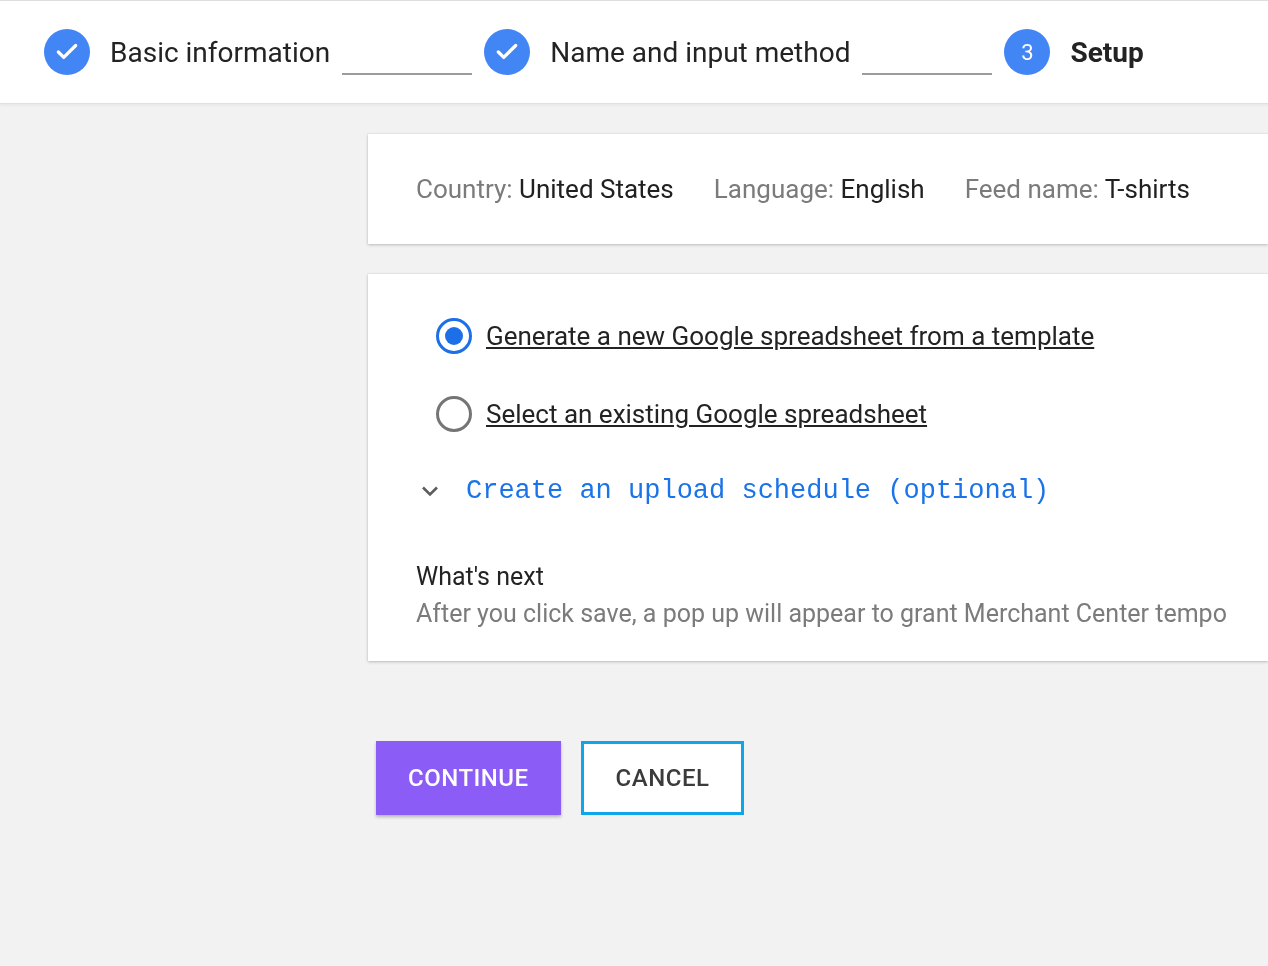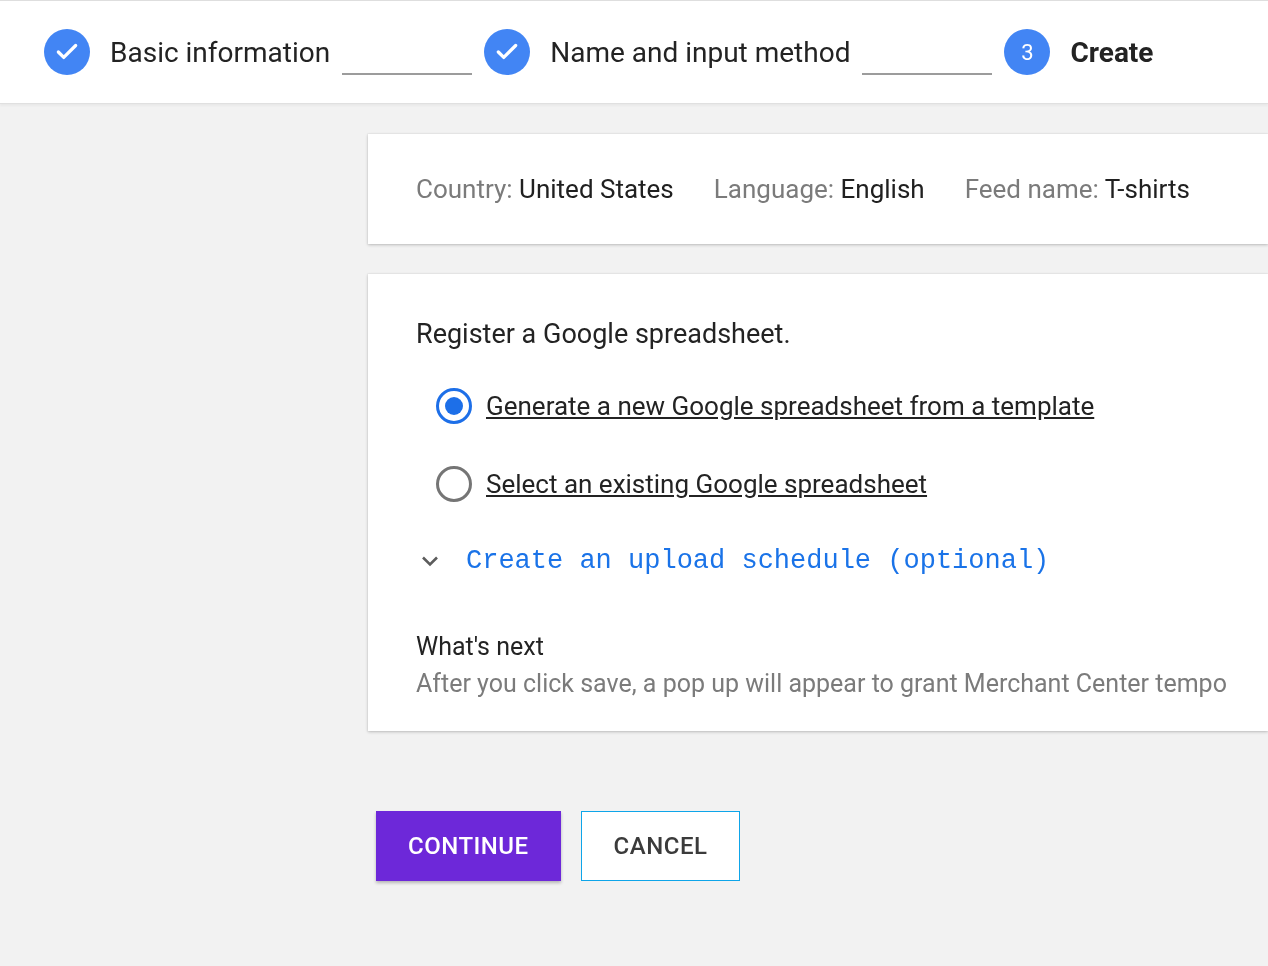--- a/index.html
+++ b/index.html
@@ -128,28 +128,28 @@
     font-size: 24px;
     letter-spacing: 0.5px;
     padding: 20px 32px;
     text-transform: uppercase;
     cursor: pointer;
     border: none;
     font-family: inherit;
     font-weight: 500;
   }
   .btn-primary {
-    background: #6d28d9;
+    background: #8b5cf6;
     color: #fff;
     box-shadow: 0 2px 3px rgba(0,0,0,0.25);
   }
   .btn-secondary {
     background: #fff;
     color: #3b3b3b;
-    border: 1px solid #0ea5e9;
+    border: 3px solid #0ea5e9;
   }
 </style>
 </head>
 <body>
 
 <div class="stepper">
 
   <div class="step">
     <div class="step-circle">
       <svg class="check-svg" viewBox="0 0 24 24">
@@ -169,21 +169,21 @@
     </div>
     <span class="step-label">Name and input method</span>
   </div>
 
   <div class="stepper-connector"></div>
 
   <div class="step step-current">
     <div class="step-circle">
       <span>3</span>
     </div>
-    <span class="step-label">Create</span>
+    <span class="step-label">Setup</span>
   </div>
 
 </div>
 
 <div class="body">
 
   <div class="card summary-card">
     <div class="summary-line">
       <span>
         <span class="summary-label">Country: </span><span class="summary-value">United States</span>
@@ -191,21 +191,20 @@
       <span>
         <span class="summary-label">Language: </span><span class="summary-value">English</span>
       </span>
       <span>
         <span class="summary-label">Feed name: </span><span class="summary-value">T-shirts</span>
       </span>
     </div>
   </div>
 
   <div class="card form-card">
-    <div class="section-title">Register a Google spreadsheet.</div>
 
     <div class="radio-list">
       <label class="radio-row">
         <span class="radio selected"></span>
         <span>Generate a new Google spreadsheet from a template</span>
       </label>
       <label class="radio-row">
         <span class="radio"></span>
         <span>Select an existing Google spreadsheet</span>
       </label>

